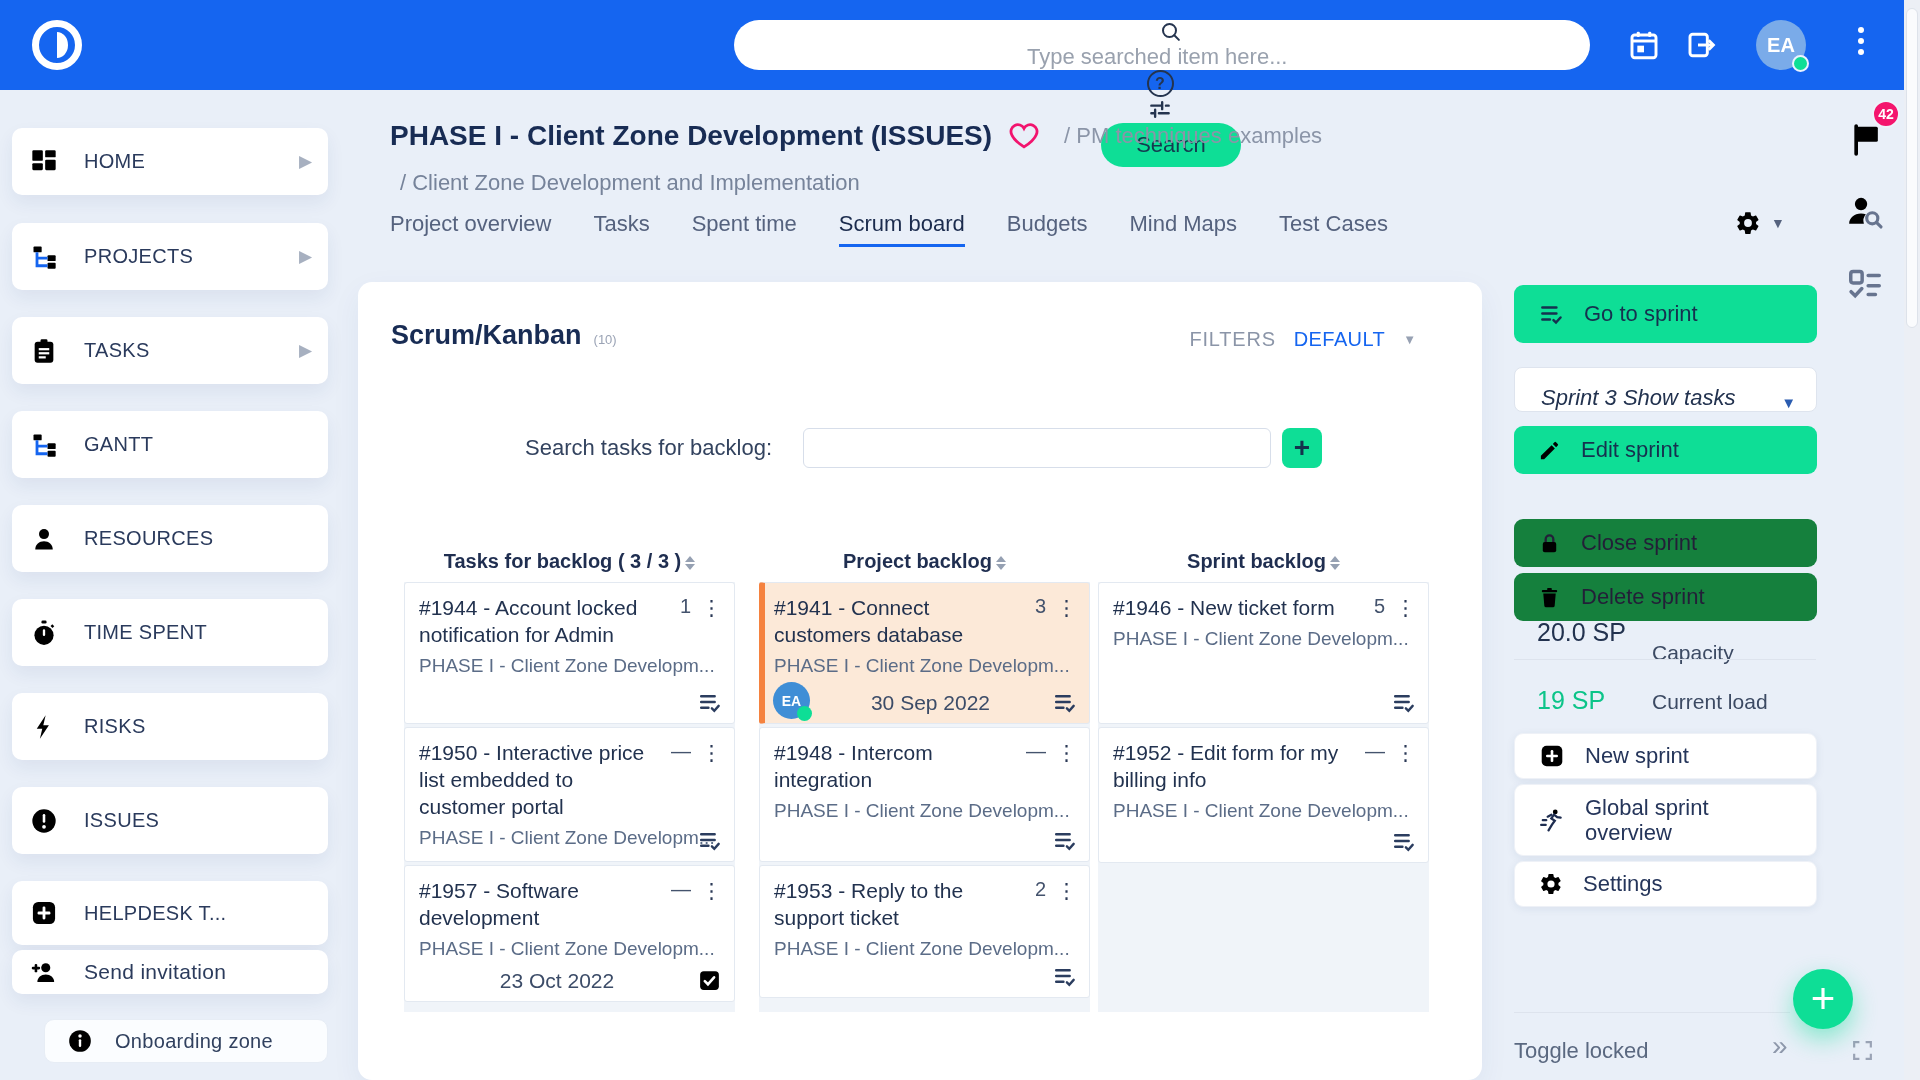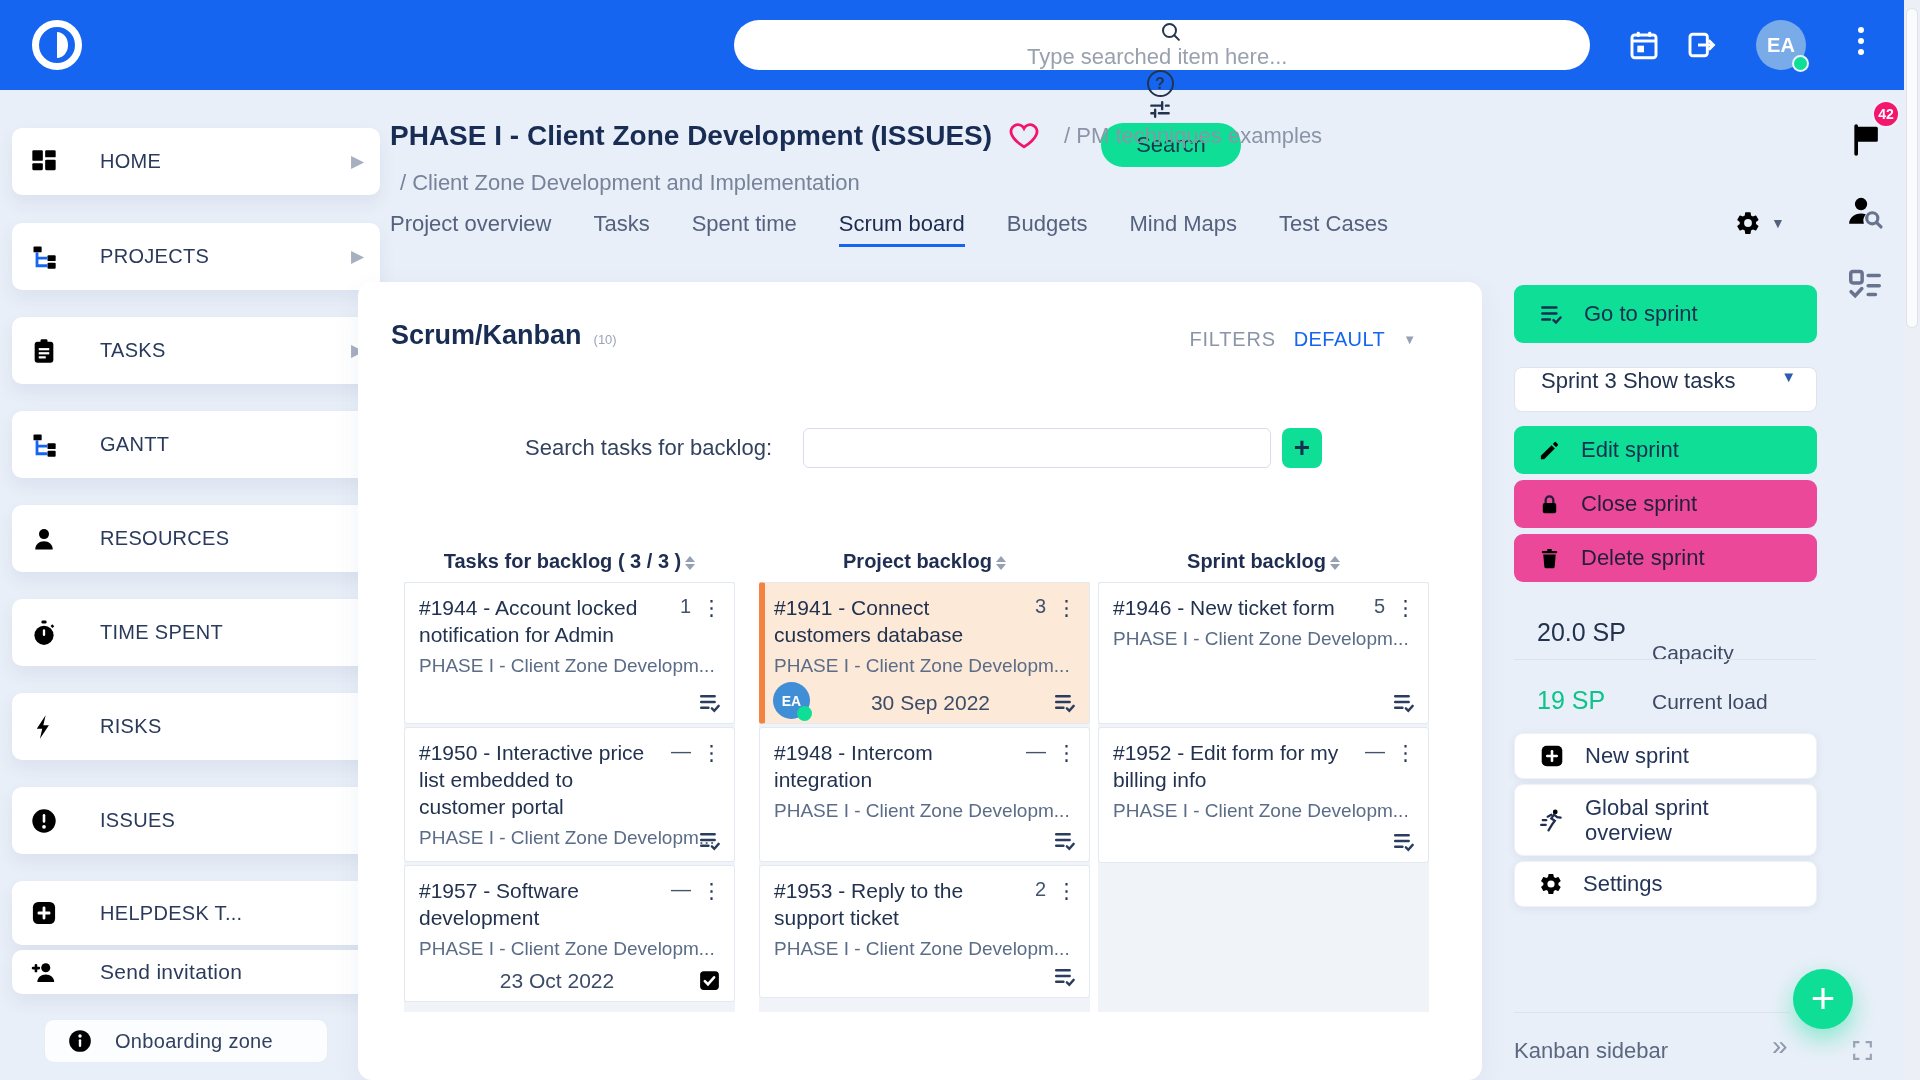--- a/index.html
+++ b/index.html
@@ -21,21 +21,21 @@
   .avatar-top { position:absolute; left:1756px; top:20px; width:50px; height:50px; border-radius:50%; background:#7aabe9; color:#fff; font-size:20px; font-weight:bold; display:flex; align-items:center; justify-content:center; }
   .avatar-top .dot { position:absolute; right:-3px; bottom:-2px; width:17px; height:17px; border-radius:50%; background:#0ede96; border:2px solid #eaf3ff; }
   .kebab-top { position:absolute; left:1858px; top:27px; display:flex; flex-direction:column; gap:5px; }
   .kebab-top i { width:6px; height:6px; border-radius:50%; background:#fff; }
 
   
   .scroll-track { position:absolute; right:0; top:0; width:16px; height:1080px; background:#eceff5; }
   .scroll-thumb { position:absolute; right:2px; top:8px; width:12px; height:320px; border-radius:6px; background:#fafbfd; border:1px solid #dde2ea; }
 
   
-  .side-item { position:absolute; left:12px; width:368px; height:67px; background:#fff; border-radius:10px; box-shadow:0 8px 18px rgba(30,60,120,.07); display:flex; align-items:center; padding:0 18px; gap:42px; cursor:pointer; }
+  .side-item { position:absolute; left:12px; width:316px; height:67px; background:#fff; border-radius:10px; box-shadow:0 8px 18px rgba(30,60,120,.07); display:flex; align-items:center; padding:0 18px; gap:26px; cursor:pointer; }
   .side-item .ic { width:28px; height:28px; color:#1565f0; flex:0 0 auto; }
   .side-item .lbl { font-size:20px; color:#2a3a5c; font-weight:500; letter-spacing:.3px; }
   .side-item .chev { position:absolute; right:16px; color:#a7b0c0; font-size:17px; }
   .side-small { height:44px; }
   .side-small .ic { color:#1e2d50; }
   .onboarding { left:44px; width:284px; background:#fbfdff; border:1px solid #e7edf5; box-shadow:none; gap:22px; padding:0 22px; }
   .onboarding .ic { color:#1e2d50; width:26px; height:26px; }
   .onboarding .lbl { font-size:20px; font-weight:400; color:#31415f; text-transform:none; }
 
   
@@ -78,24 +78,24 @@
   .card-foot { position:absolute; left:12px; right:12px; bottom:8px; display:flex; align-items:center; }
   .card-date { flex:1; text-align:center; font-size:21px; color:#3c4c68; }
   .foot-ic { width:25px; height:25px; color:#2b3d5f; margin-left:auto; flex:0 0 auto; cursor:pointer; }
   .card-avatar { position:absolute; left:8px; bottom:4px; width:37px; height:37px; border-radius:50%; background:#3f8ed6; color:#fff; font-size:14px; font-weight:bold; display:flex; align-items:center; justify-content:center; }
   .card-avatar .dot { position:absolute; right:-2px; bottom:-2px; width:15px; height:15px; border-radius:50%; background:#0ede96; }
 
   
   .rail-btn { position:absolute; left:1514px; width:303px; display:flex; align-items:center; padding:0 24px; gap:20px; border-radius:9px; cursor:pointer; }
   .rail-btn .ic { width:26px; height:26px; flex:0 0 auto; }
   .btn-green { background:#0ede96; color:#16314f; }
-  .btn-pink { background:#ec4899; color:#231f38; }
+  .btn-pink { background:#15803d; color:#231f38;margin-top:39px; }
   .btn-white { background:#fff; color:#25355a; box-shadow:0 2px 8px rgba(30,60,120,.08); border:1px solid #eef1f7; }
   .rail-btn .t { font-size:22px; line-height:1.15; }
-  .sprint-select { position:absolute; left:1514px; top:367px; width:303px; height:45px; background:#fff; border:1px solid #dee4ee; border-radius:8px; display:flex; align-items:flex-start; padding:0 20px 0 26px; cursor:pointer; }
+  .sprint-select { position:absolute; left:1514px; top:367px; width:303px; height:45px; background:#fff; border:1px solid #dee4ee; border-radius:8px; display:flex; align-items:flex-end; padding:0 20px 0 26px; cursor:pointer;font-style:italic; }
   .sprint-select .t { font-size:22px; color:#22324f; flex:1; }
   .sprint-select .c { color:#2b5cb0; font-size:15px; }
   .sp-num { position:absolute; left:1537px; font-size:25px; color:#22324f; }
   .sp-num.green { color:#0cc489; }
   .sp-lbl { position:absolute; left:1652px; font-size:21px; color:#3c4a63; }
   .rail-div { position:absolute; left:1514px; width:302px; height:1px; background:#dde3ed; }
 
   
   .toggle-lbl { position:absolute; left:1514px; top:1038px; font-size:22px; color:#5a6880; }
   .dbl-chev { position:absolute; left:1772px; top:1030px; font-size:28px; color:#8e98ab; cursor:pointer; }
@@ -574,21 +574,21 @@
     </svg>
   <div class="flag-badge">42</div>
   <svg class="rail-ic" style="left:1846px;top:192px;width:38px;height:38px">
       <use href="#i-usersearch"></use>
     </svg>
   <svg class="rail-ic" style="left:1846px;top:266px;width:38px;height:38px">
       <use href="#i-railcheck"></use>
     </svg>
 
   <div class="rail-div" style="top:1012px;width:276px"></div>
-  <span class="toggle-lbl">Kanban sidebar</span>
+  <span class="toggle-lbl">Toggle locked</span>
   <span class="dbl-chev">»</span>
   <svg class="fullscreen">
       <use href="#i-fullscreen"></use>
     </svg>
   <button class="fab">+</button>
 
   <div class="scroll-track">
       <div class="scroll-thumb"></div>
     </div>
 </div>

